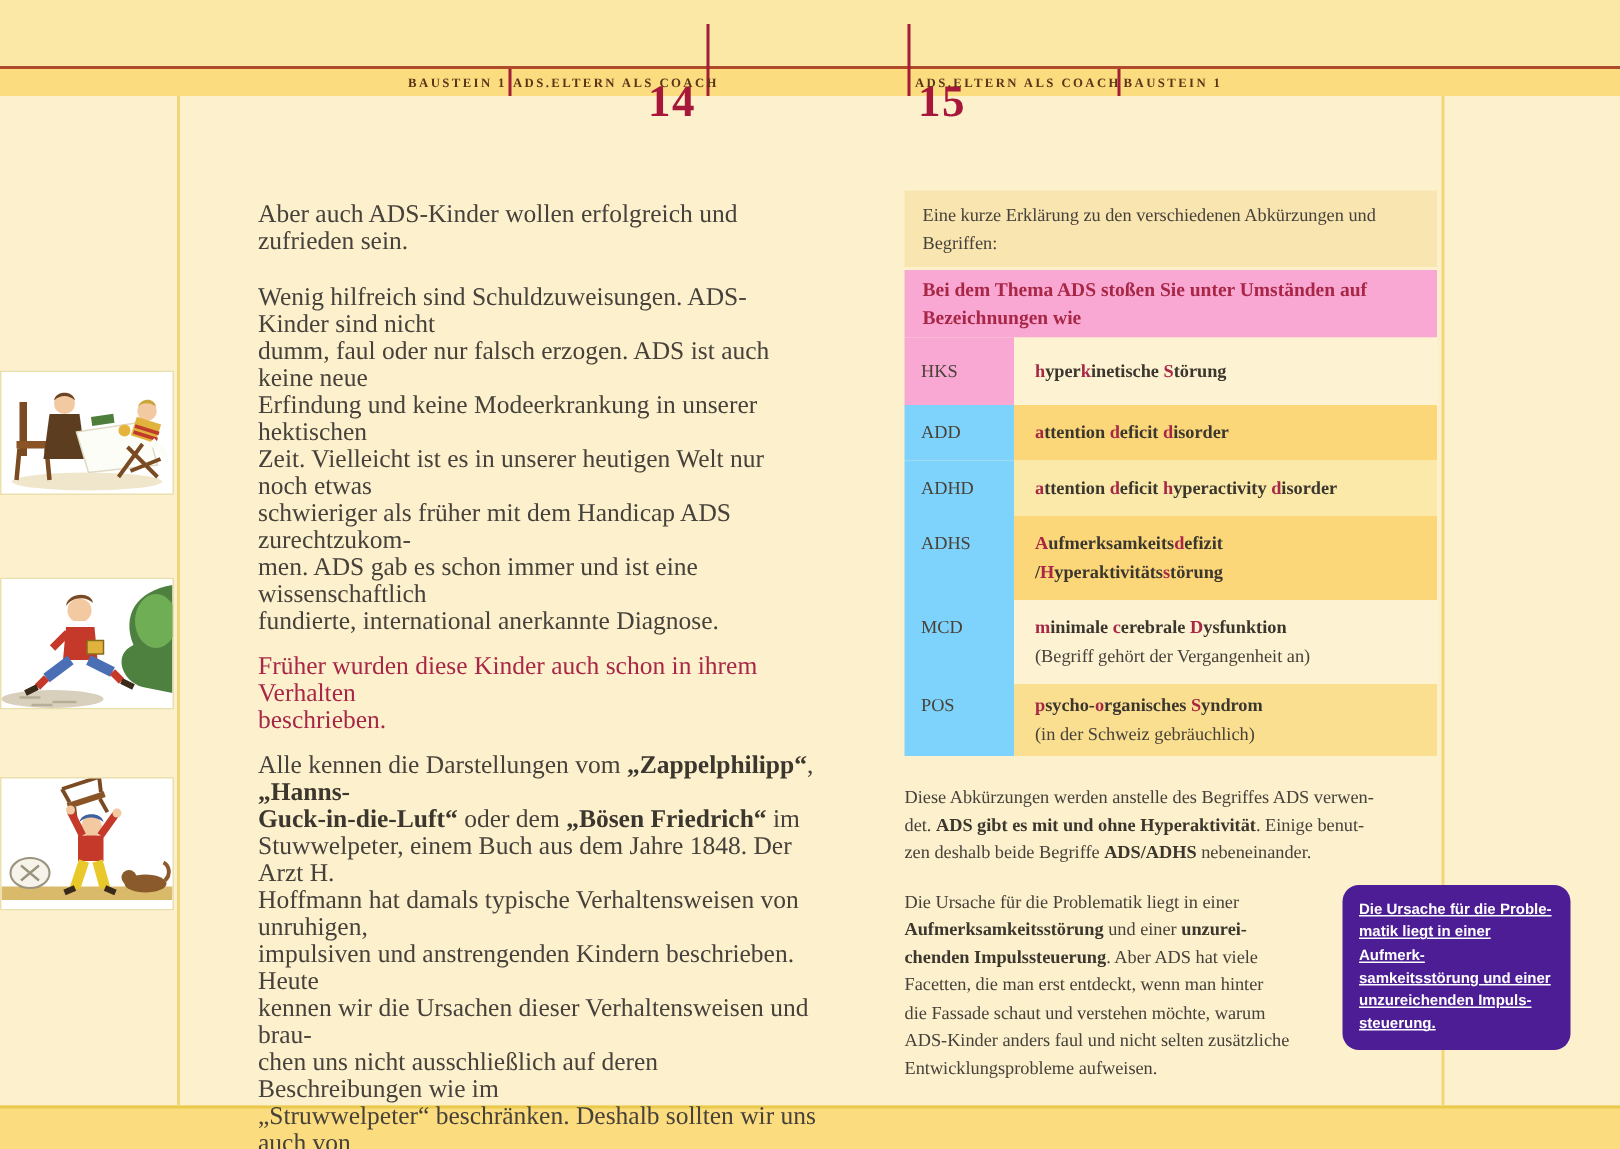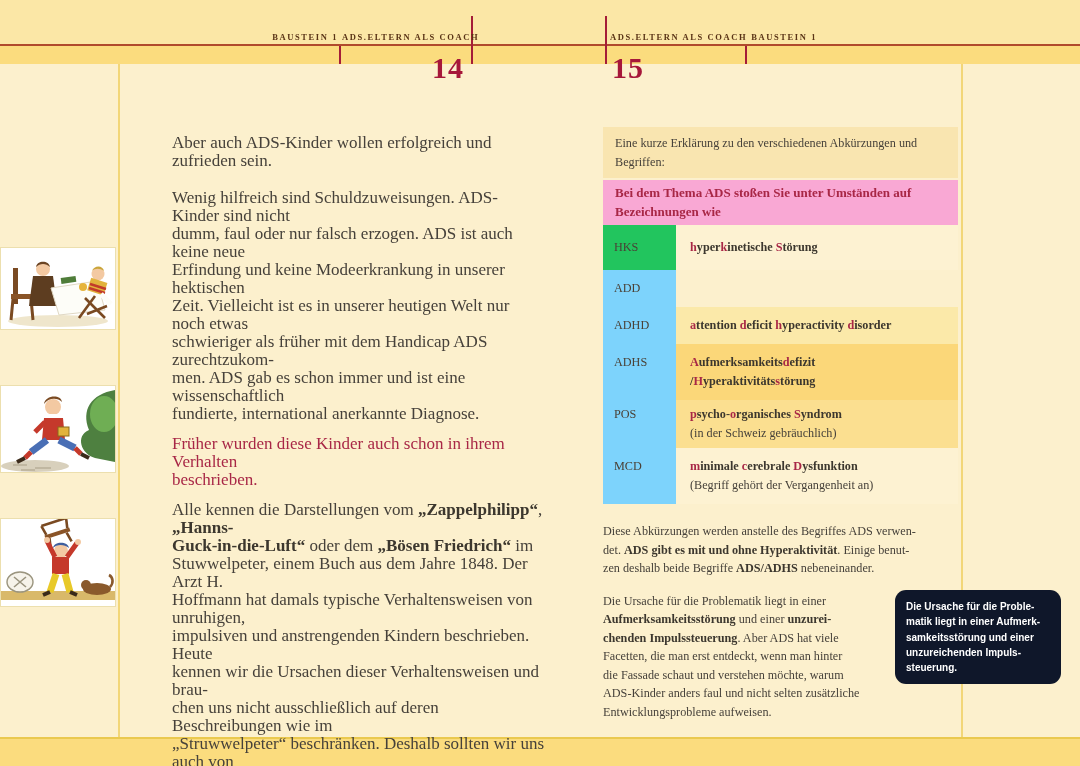--- a/index.html
+++ b/index.html
@@ -12,22 +12,22 @@
   .bottom-band{position:absolute;left:0;top:737px;width:1080px;height:29px;background:#fbdc7e;border-top:2px solid #eac94f;box-sizing:content-box;}
   .vline{position:absolute;width:2px;background:#f2d678;}
   #vline-left{left:118px;top:64px;height:673px;}
   #vline-right{left:961px;top:64px;height:673px;}
   .page-num{position:absolute;top:6px;font-weight:bold;font-size:30px;color:#a6173a;letter-spacing:1px;margin-top:45px;}
   #num-left{left:426px;width:38px;text-align:right;}
   #num-right{left:612px;}
   .num-line{position:absolute;top:16px;width:2px;height:48px;background:#a41d38;}
   #numline-left{left:471px;}
   #numline-right{left:605px;}
-  .band-label{position:absolute;top:28px;height:18px;line-height:18px;font-size:8.5px;font-weight:bold;
-              letter-spacing:1.6px;color:#5a3416;text-align:right;white-space:nowrap;}
+  .band-label{position:absolute;top:46px;height:18px;line-height:18px;font-size:8.5px;font-weight:bold;
+              letter-spacing:1.6px;color:#5a3416;text-align:center;white-space:nowrap;}
   #bl-baustein-left{left:272px;width:66px;}
   #bl-ads-left{left:342px;width:128px;}
   #bl-ads-right{left:610px;width:134px;}
   #bl-baustein-right{left:747px;width:70px;}
   .band-sep{position:absolute;top:46px;width:2px;height:18px;background:#a41d38;}
   #sep-left{left:339px;}
   #sep-right{left:745px;}
   
   .illus{position:absolute;left:0;width:116px;background:#ffffff;border:1px solid #ecdfae;box-sizing:border-box;}
   #illus-1{top:247px;height:83px;}
@@ -46,35 +46,35 @@
   
   .right-col{position:absolute;left:603px;top:127px;width:355px;}
   .intro-block{background:#f9e5b0;padding:7px 12px;box-sizing:border-box;white-space:pre-line;
                font-size:12.2px;line-height:18.5px;}
   .thead-block{background:#f9a8d4;padding:4px 12px;margin-top:2px;box-sizing:border-box;white-space:pre-line;
                font-size:13px;line-height:18.5px;font-weight:bold;}
   .thead-block span{color:#b01236;font-weight:bold;}
   .trow{display:flex;}
   .cell-abbr{width:73px;box-sizing:border-box;padding-left:11px;font-size:12.2px;line-height:19px;color:#4a4136;}
   .cell-term{flex:1;padding-left:14px;padding-right:10px;white-space:pre-line;font-size:12.2px;line-height:19px;}
-  .abbr-pale{background:#22c55e;}
+  .abbr-pale{background:#f9a8d4;}
   .abbr-gold{background:#7dd3fc;}
   .row-pale  .cell-term{background:#fdf2d2;}
   .row-gold  .cell-term{background:#fbd779;}
   .row-mid   .cell-term{background:#fbe9a9;}
   .row-gold2 .cell-term{background:#fbdf90;}
   .pad-lg > div{padding-top:13px;padding-bottom:13px;}
   .pad-md > div{padding-top:9px;padding-bottom:9px;}
   .pad-sm > div{padding-top:5px;padding-bottom:5px;}
   .below-para{margin-top:18px;white-space:pre-line;font-size:12.2px;line-height:18.5px;width:365px;}
   #rp2{width:300px;margin-top:14px;}
   
-  .callout{position:absolute;left:895px;top:590px;width:166px;box-sizing:border-box;background:#0f172a;
+  .callout{position:absolute;left:895px;top:590px;width:152px;box-sizing:border-box;background:#4c1d95;
            border-radius:11px;padding:9px 11px;color:#ffffff;font-family:"Liberation Sans","DejaVu Sans",sans-serif;
-           font-weight:bold;font-size:10px;line-height:15.3px;white-space:pre-line;}
+           font-weight:bold;font-size:10px;line-height:15.3px;white-space:pre-line;text-decoration:underline;}
 </style>
 </head>
 <body>
 
 <div class="sheet">
 
   <div class="top-strip"></div>
   <div class="red-hline"></div>
   <div class="gold-band"></div>
   <div class="bottom-band"></div>
@@ -185,39 +185,40 @@
 Begriffen:</span></div>
     <div class="thead-block"><span class="red b">Bei dem Thema ADS stoßen Sie unter Umständen auf
 Bezeichnungen wie</span></div>
     <div id="table-rows">
         <div class="trow row-pale pad-lg">
           <div class="cell-abbr abbr-pale">HKS</div>
           <div class="cell-term"><span class="b red">h</span><span class="b">yper</span><span class="b red">k</span><span class="b">inetische </span><span class="b red">S</span><span class="b">törung</span></div>
         </div>
         <div class="trow row-gold pad-md">
           <div class="cell-abbr abbr-gold">ADD</div>
+          <div class="cell-term"><span class="b red">a</span><span class="b">ttention </span><span class="b red">d</span><span class="b">eficit </span><span class="b red">d</span><span class="b">isorder</span></div>
         </div>
         <div class="trow row-mid pad-md">
           <div class="cell-abbr abbr-gold">ADHD</div>
           <div class="cell-term"><span class="b red">a</span><span class="b">ttention </span><span class="b red">d</span><span class="b">eficit </span><span class="b red">h</span><span class="b">yperactivity </span><span class="b red">d</span><span class="b">isorder</span></div>
         </div>
         <div class="trow row-gold pad-md">
           <div class="cell-abbr abbr-gold">ADHS</div>
           <div class="cell-term"><span class="b red">A</span><span class="b">ufmerksamkeits</span><span class="b red">d</span><span class="b">efizit
 /</span><span class="b red">H</span><span class="b">yperaktivitäts</span><span class="b red">s</span><span class="b">törung</span></div>
         </div>
+        <div class="trow row-pale pad-md">
+          <div class="cell-abbr abbr-gold">MCD</div>
+          <div class="cell-term"><span class="b red">m</span><span class="b">inimale </span><span class="b red">c</span><span class="b">erebrale </span><span class="b red">D</span><span class="b">ysfunktion</span><span>
+(Begriff gehört der Vergangenheit an)</span></div>
+        </div>
         <div class="trow row-gold2 pad-sm">
           <div class="cell-abbr abbr-gold">POS</div>
           <div class="cell-term"><span class="b red">p</span><span class="b">sycho-</span><span class="b red">o</span><span class="b">rganisches </span><span class="b red">S</span><span class="b">yndrom</span><span>
 (in der Schweiz gebräuchlich)</span></div>
-        </div>
-        <div class="trow row-pale pad-md">
-          <div class="cell-abbr abbr-gold">MCD</div>
-          <div class="cell-term"><span class="b red">m</span><span class="b">inimale </span><span class="b red">c</span><span class="b">erebrale </span><span class="b red">D</span><span class="b">ysfunktion</span><span>
-(Begriff gehört der Vergangenheit an)</span></div>
         </div>
       </div>
     <div class="below-para" id="rp1"><span>Diese Abkürzungen werden anstelle des Begriffes ADS verwen-
 det. </span><span class="b">ADS gibt es mit und ohne Hyperaktivität</span><span>. Einige benut-
 zen deshalb beide Begriffe </span><span class="b">ADS/ADHS</span><span> nebeneinander.</span></div>
     <div class="below-para" id="rp2"><span>Die Ursache für die Problematik liegt in einer
 </span><span class="b">Aufmerksamkeitsstörung</span><span> und einer </span><span class="b">unzurei-
 chenden Impulssteuerung</span><span>. Aber ADS hat viele
 Facetten, die man erst entdeckt, wenn man hinter
 die Fassade schaut und verstehen möchte, warum

